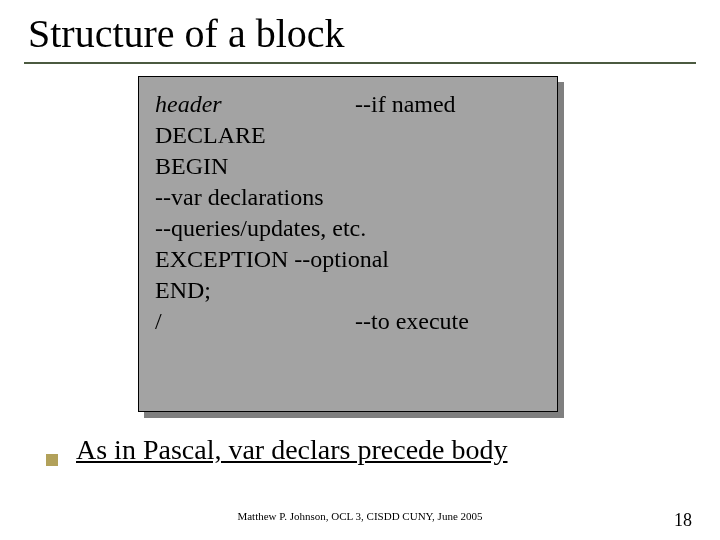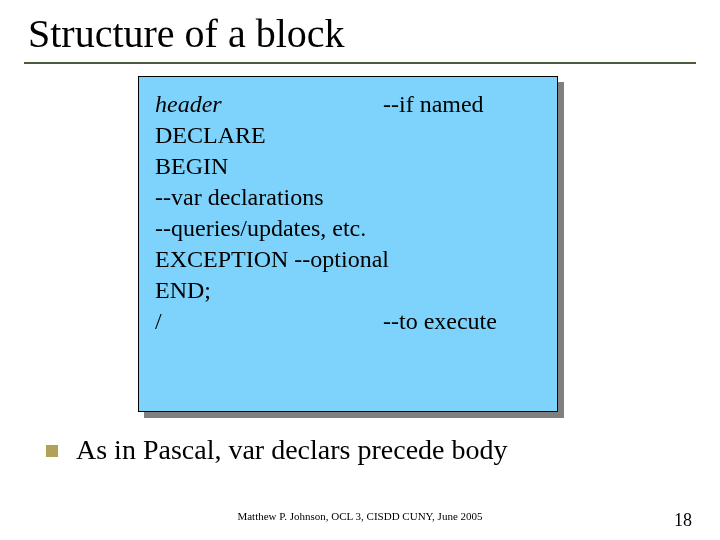--- a/index.html
+++ b/index.html
@@ -40,40 +40,41 @@
     width: 420px;
     height: 336px;
     background: #7f7f7f;
   }
   .code-box {
     position: absolute;
     left: 138px;
     top: 76px;
     width: 420px;
     height: 336px;
-    background: #7dd3fc;
+    background: #a3a3a3;
     border: 1px solid #000;
     box-sizing: border-box;
     padding: 12px 14px 12px 16px;
     font-size: 24px;
     line-height: 31px;
   }
   .code-row {
     display: flex;
   }
   .col-l { width: 200px; flex: 0 0 200px; }
-  .col-r { flex: 1 1 auto; margin-left: 28px; }
+  .col-r { flex: 1 1 auto; }
   .italic { font-style: italic; }
   .bullet-row {
     position: absolute;
     left: 46px;
     top: 434px;
     right: 40px;
     display: flex;
-    align-items: flex-start;
+    align-items: flex-end;
+    text-decoration: underline;
   }
   .bullet-square {
     width: 12px;
     height: 12px;
     background: #b2a15a;
     margin-top: 11px;
     margin-right: 18px;
     flex: 0 0 12px;
   }
   .bullet-text {

